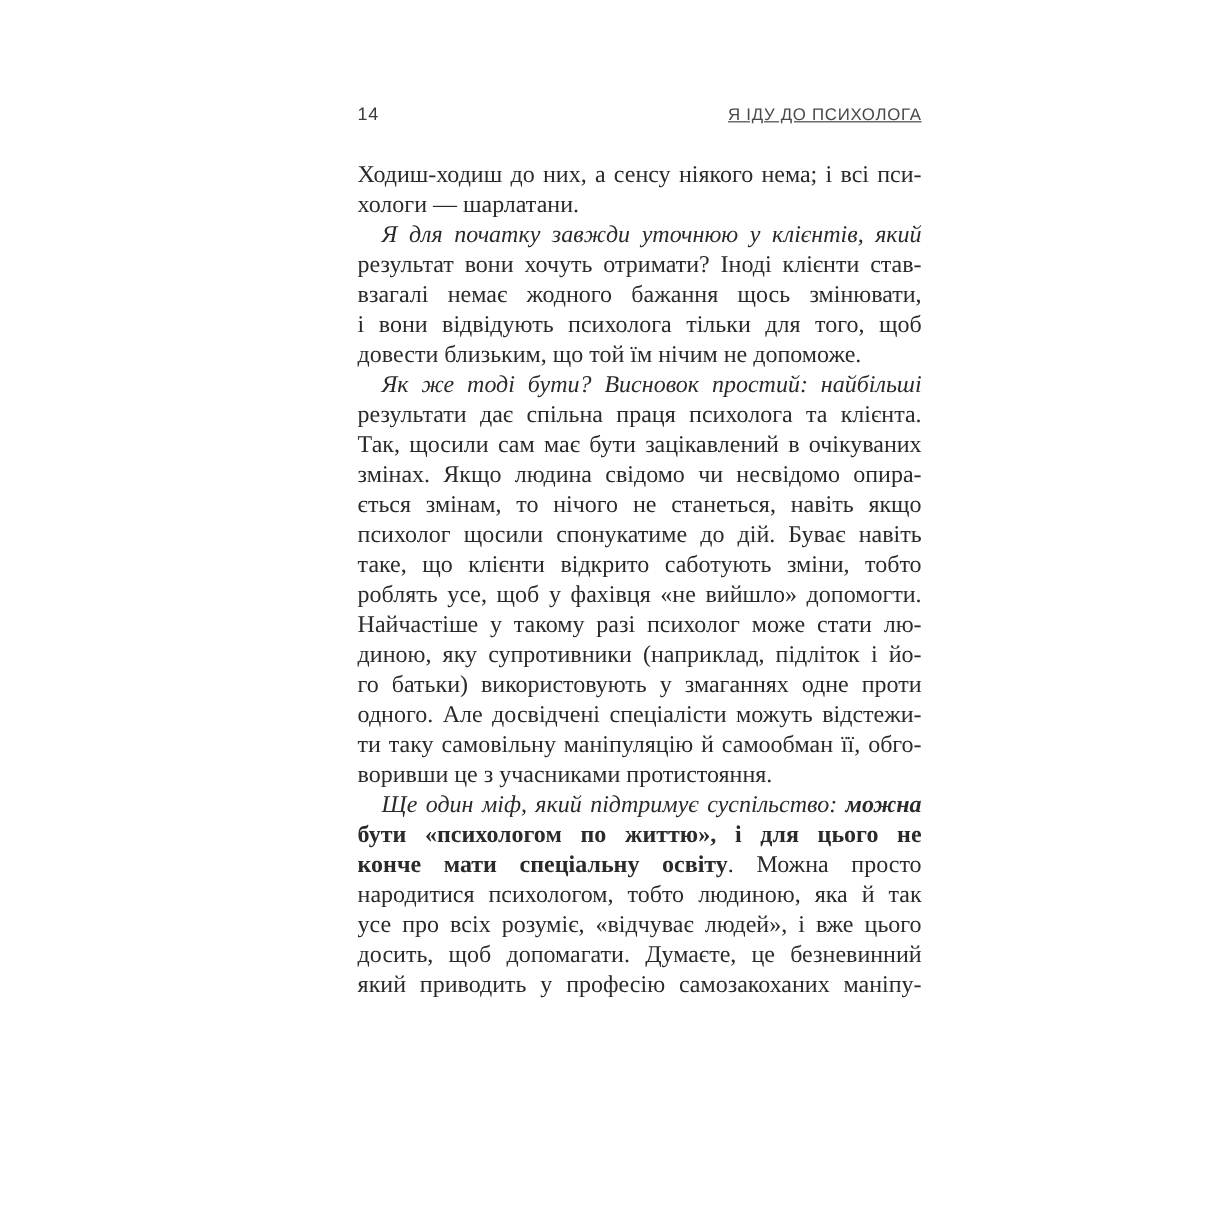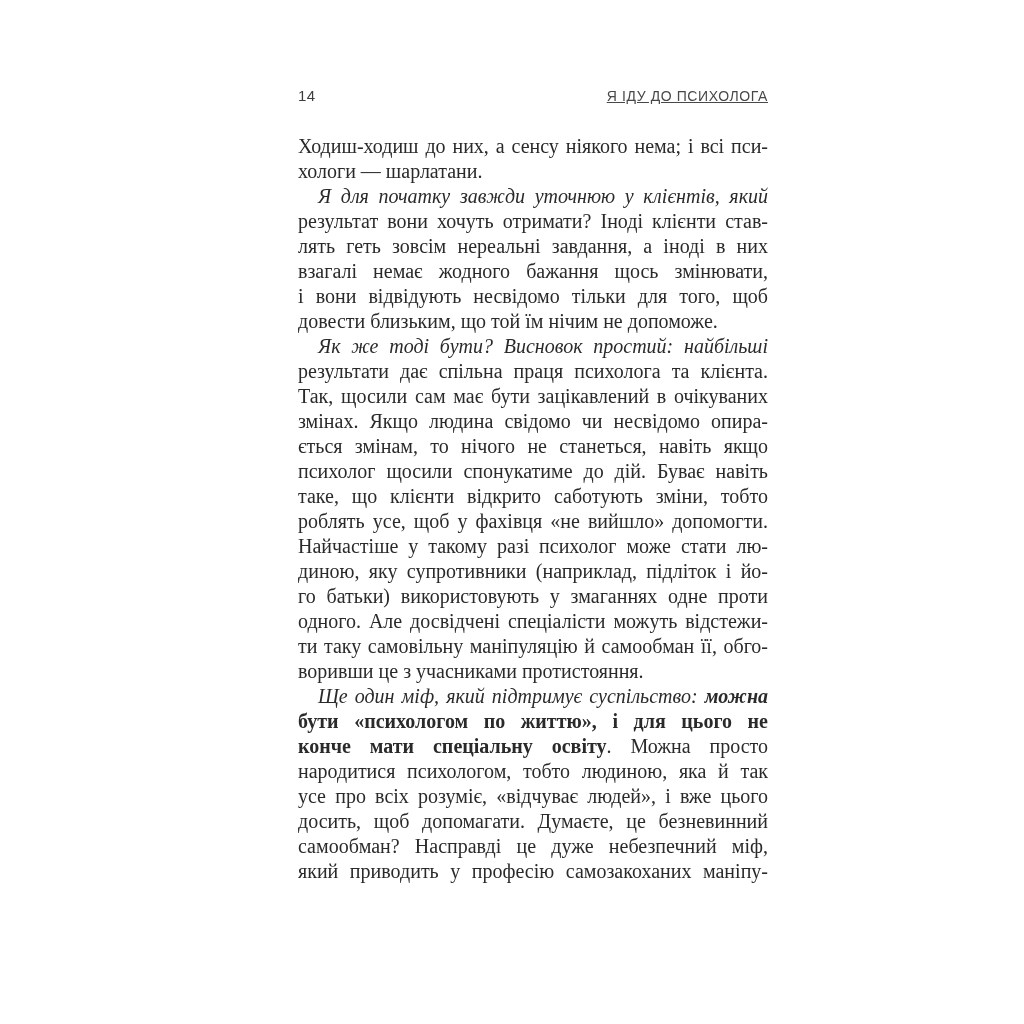--- a/index.html
+++ b/index.html
@@ -61,23 +61,22 @@
     <span class="running-title">Я ІДУ ДО ПСИХОЛОГА</span>
   </div>
   <div class="text-block">
       <div class="paragraph">
         <div class="line"><span>Ходиш-ходиш до них, а сенсу ніякого нема; і всі пси-</span></div>
         <div class="line line-last"><span>хологи — шарлатани.</span></div>
       </div>
       <div class="paragraph">
         <div class="line line-indent"><span>Я для початку завжди уточнюю у клієнтів, який</span></div>
         <div class="line"><span>результат вони хочуть отримати? Іноді клієнти став-</span></div>
-        <div class="line"><span>лять геть зовсім нереальні завдання, а іноді в них</span></div>
         <div class="line"><span>взагалі немає жодного бажання щось змінювати,</span></div>
-        <div class="line"><span>і вони відвідують несвідомо тільки для того, щоб</span></div>
+        <div class="line"><span>і вони відвідують психолога тільки для того, щоб</span></div>
         <div class="line line-last"><span>довести близьким, що той їм нічим не допоможе.</span></div>
       </div>
       <div class="paragraph">
         <div class="line line-indent"><span>Як же тоді бути? Висновок простий: найбільші</span></div>
         <div class="line"><span>результати дає спільна праця психолога та клієнта.</span></div>
         <div class="line"><span>Так, щосили сам має бути зацікавлений в очікуваних</span></div>
         <div class="line"><span>змінах. Якщо людина свідомо чи несвідомо опира-</span></div>
         <div class="line"><span>ється змінам, то нічого не станеться, навіть якщо</span></div>
         <div class="line"><span>психолог щосили спонукатиме до дій. Буває навіть</span></div>
         <div class="line"><span>таке, що клієнти відкрито саботують зміни, тобто</span></div>
@@ -89,17 +88,16 @@
         <div class="line"><span>ти таку самовільну маніпуляцію й самообман її, обго-</span></div>
         <div class="line line-last"><span>воривши це з учасниками протистояння.</span></div>
       </div>
       <div class="paragraph">
         <div class="line line-indent"><span>Ще один міф, який підтримує суспільство: </span><b>можна</b></div>
         <div class="line"><b>бути «психологом по життю», і для цього не</b></div>
         <div class="line"><b>конче мати спеціальну освіту</b><span>. Можна просто</span></div>
         <div class="line"><span>народитися психологом, тобто людиною, яка й так</span></div>
         <div class="line"><span>усе про всіх розуміє, «відчуває людей», і вже цього</span></div>
         <div class="line"><span>досить, щоб допомагати. Думаєте, це безневинний</span></div>
-        <div class="line"><span>самообман? Насправді це дуже небезпечний міф,</span></div>
         <div class="line"><span>який приводить у професію самозакоханих маніпу-</span></div>
       </div>
     </div>
 </div>
 
 </body></html>

